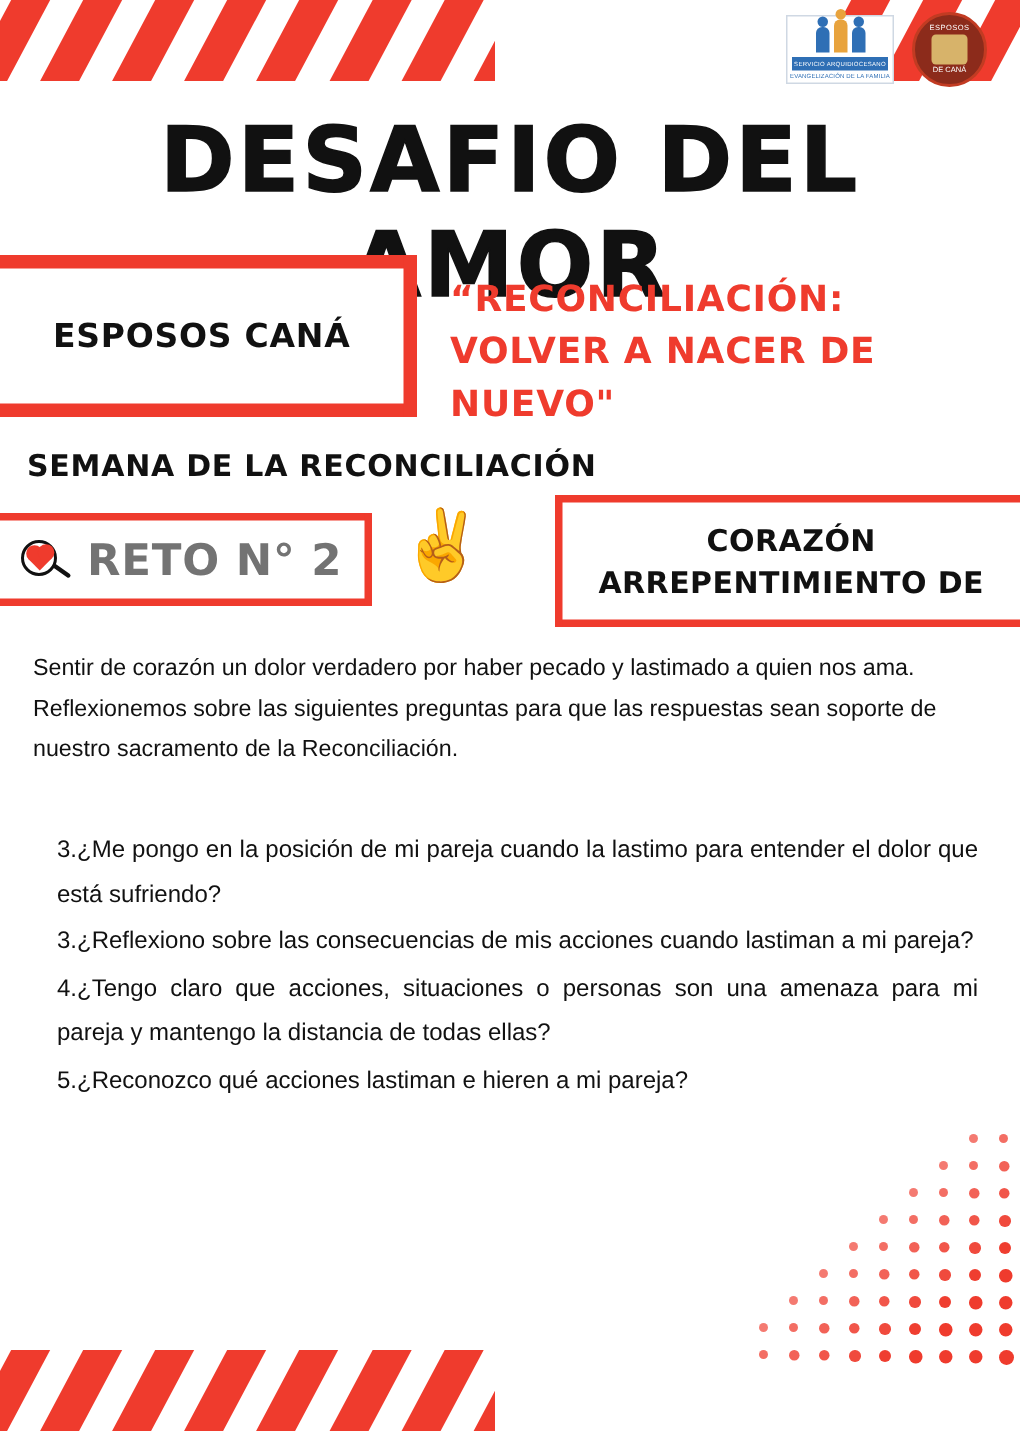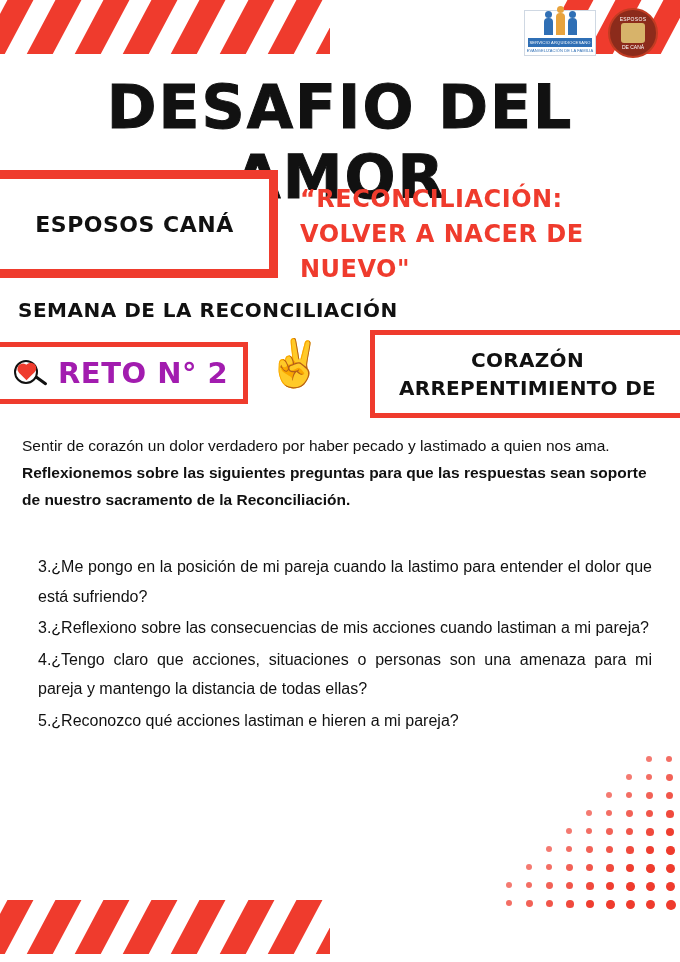--- a/index.html
+++ b/index.html
@@ -193,21 +193,21 @@
   }
   #reto-box .magnifier .heart::before { top: -5.5px; left: 0; }
   #reto-box .magnifier .heart::after  { top: 0; left: 5.5px; }
   #reto-box .magnifier .handle {
     position: absolute; left: 20px; top: 19px;
     width: 14px; height: 3px; background: #111;
     transform: rotate(35deg); border-radius: 2px;
   }
   #reto-box .reto-txt {
     font-family: "DejaVu Sans", sans-serif;
-    font-weight: 900; font-size: 29px; color: #a21caf; letter-spacing: .5px;
+    font-weight: 900; font-size: 29px; color: #737373; letter-spacing: .5px;
   }
 
   
   #peace-hand {
     position: absolute;
     top: 340px; left: 266px;
     font-size: 46px;
     line-height: 1;
   }
 
@@ -230,21 +230,21 @@
   }
 
   
   #intro {
     position: absolute;
     top: 432px; left: 22px; width: 636px;
     font-size: 15.5px;
     color: #111;
     line-height: 1.75;
   }
-  #intro .bold { font-weight: bold; }
+  #intro .bold { font-weight: normal; }
 
   #questions {
     position: absolute;
     top: 552px; left: 38px; width: 614px;
     font-size: 16px;
     color: #111;
     line-height: 1.85;
   }
   #questions .q { display: block; margin-bottom: 2px; text-align: justify; }
 </style>

